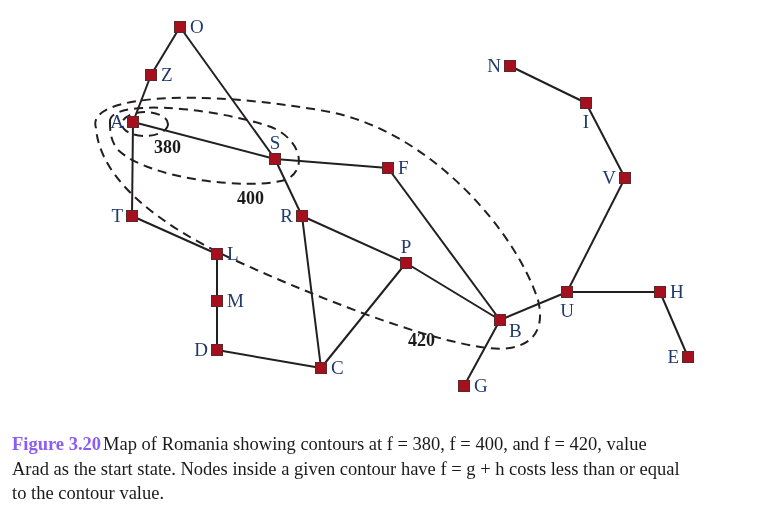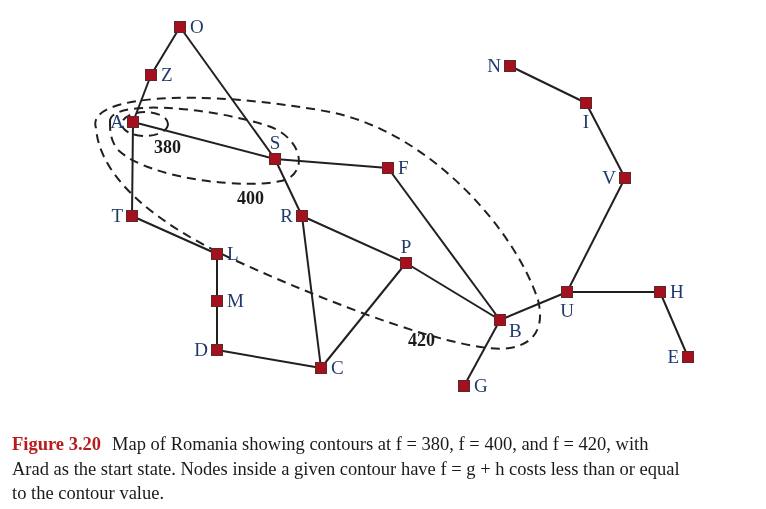--- a/index.html
+++ b/index.html
@@ -4,21 +4,21 @@
 <style>
   html, body { margin: 0; padding: 0; background: #ffffff; }
   body { width: 766px; height: 509px; position: relative; overflow: hidden; font-family: "Liberation Serif", "DejaVu Serif", serif; }
   #map { position: absolute; left: 0; top: 0; }
   .edge { stroke: #231f20; stroke-width: 2; }
   .contour { fill: none; stroke: #231f20; stroke-width: 2; stroke-dasharray: 9 6; }
   .node { fill: #a50f1e; stroke: #5a2a2a; stroke-width: 1; }
   .node-label { font-family: "Liberation Serif", "DejaVu Serif", serif; font-size: 19px; fill: #1f3a6b; }
   .contour-label { font-family: "Liberation Serif", "DejaVu Serif", serif; font-size: 18px; font-weight: bold; fill: #1a1a1a; }
   #caption { position: absolute; left: 12px; top: 432px; width: 800px; font-size: 18.5px; line-height: 24.5px; color: #1a1a1a; white-space: nowrap; }
-  #caption .fig { color: #b91c1c; font-weight: bold; margin-right: 11px; text-align: center; }
+  #caption .fig { color: #8b5cf6; font-weight: bold; margin-right: 2px; text-align: center; }
 </style>
 </head>
 <body>
 
 <svg id="map" width="766" height="420" viewBox="0 0 766 420">
   <g id="contours">
     <path class="contour" d="M 96 128 C 85 95, 200 88, 330 112 C 430 132, 515 230, 538 300 C 548 340, 520 352, 488 348 C 420 340, 300 290, 230 258 C 160 225, 100 180, 96 128 Z"></path>
     <path class="contour" d="M 110 122 C 108 100, 200 105, 265 125 C 300 135, 310 170, 285 180 C 250 190, 150 180, 118 150 C 110 140, 110 130, 110 122 Z"></path>
     <ellipse class="contour" cx="145" cy="124" rx="23" ry="12"></ellipse>
   </g>
@@ -130,16 +130,16 @@
       </g>
     </g>
   <g id="contour-labels">
     <text class="contour-label" x="154" y="153">380</text>
     <text class="contour-label" x="237" y="204">400</text>
     <text class="contour-label" x="408" y="346">420</text>
   </g>
 </svg>
 
 <div id="caption">
-  <div><span class="fig">Figure 3.20</span><span>Map of Romania showing contours at f = 380, f = 400, and f = 420, with</span></div>
+  <div><span class="fig">Figure 3.20</span><span>Map of Romania showing contours at f = 380, f = 400, and f = 420, value</span></div>
   <div>Arad as the start state. Nodes inside a given contour have f = g + h costs less than or equal</div>
   <div>to the contour value.</div>
 </div>
 
 </body></html>

